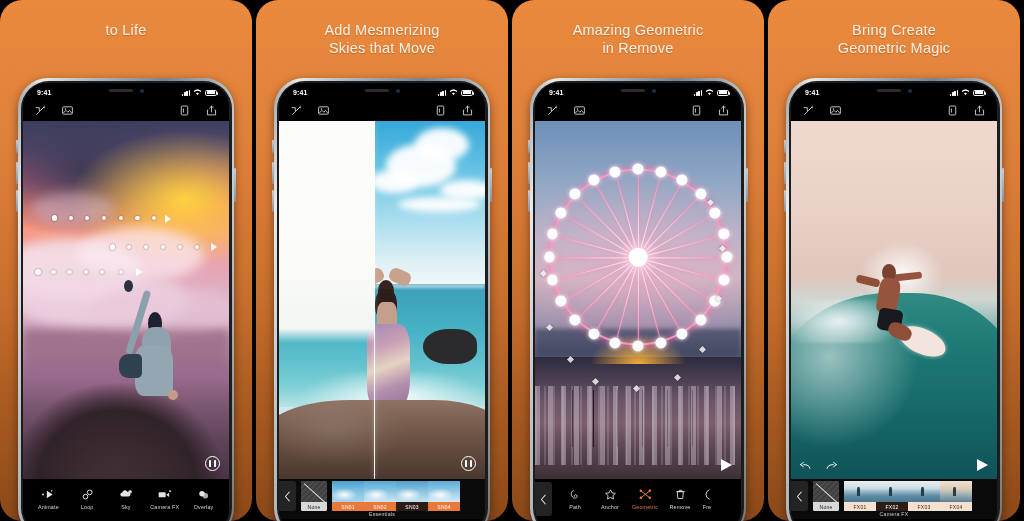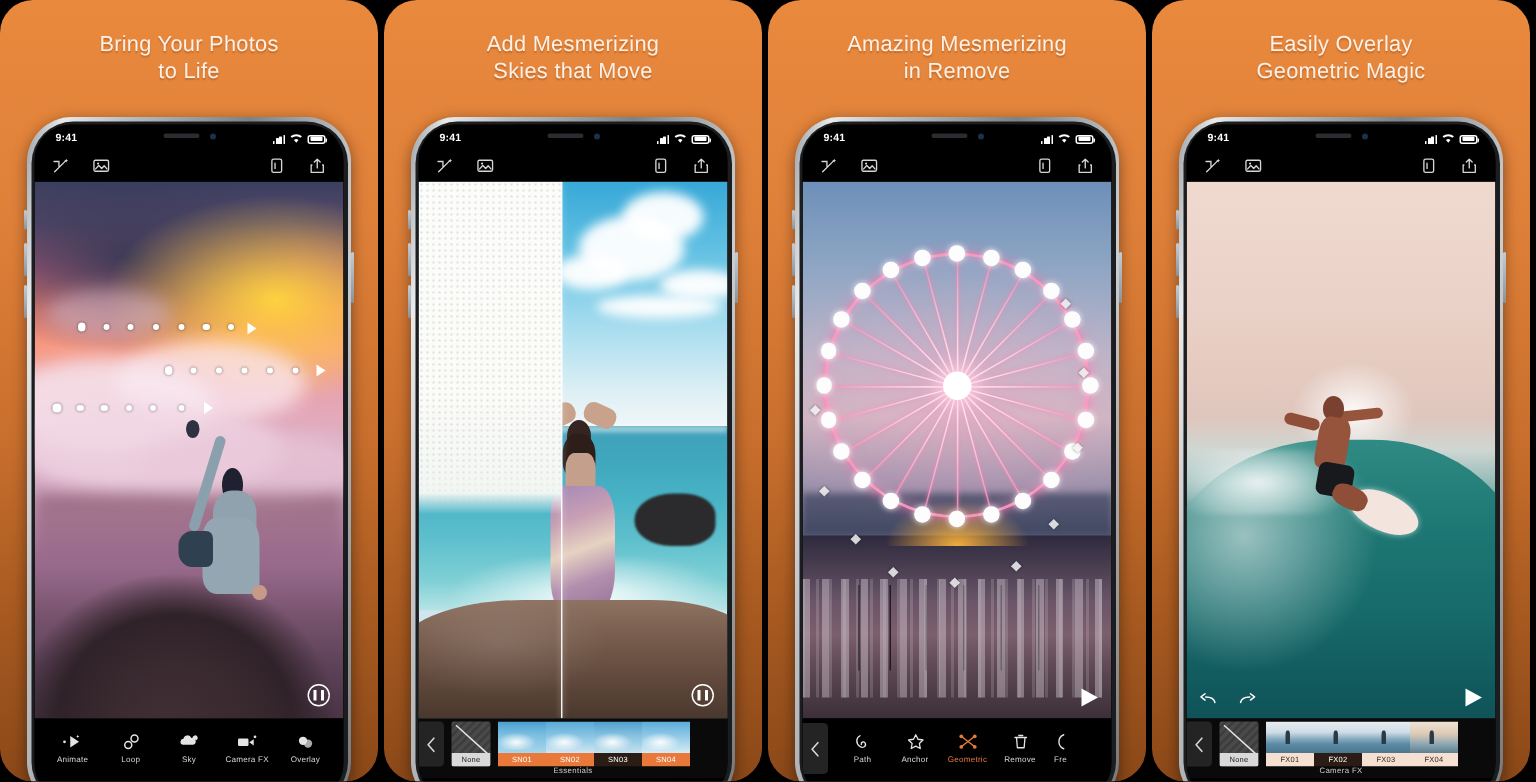--- a/index.html
+++ b/index.html
@@ -316,21 +316,20 @@
   
   .homebar{flex:0 0 auto;height:14px;background:#000;display:flex;align-items:center;justify-content:center;z-index:14;}
 </style>
 </head>
 <body>
 
 <div class="stage">
 
   <div class="panel">
     <div class="headline">
-      <span>Bring Your Photos</span>
       <span>to Life</span>
     </div>
 
     <div class="phone">
       <div class="frame-outer"></div>
       <div class="frame-inner"></div>
       <div class="btn-side s1"></div>
       <div class="btn-side s2"></div>
       <div class="btn-side s3"></div>
       <div class="btn-side pw"></div>
@@ -640,21 +639,21 @@
           <div class="pb-label">Essentials</div>
         </div>
 
         <div class="homebar"></div>
       </div>
     </div>
   </div>
 
   <div class="panel">
     <div class="headline">
-      <span>Amazing Mesmerizing</span>
+      <span>Amazing Geometric</span>
       <span>in Remove</span>
     </div>
 
     <div class="phone">
       <div class="frame-outer"></div>
       <div class="frame-inner"></div>
       <div class="btn-side s1"></div>
       <div class="btn-side s2"></div>
       <div class="btn-side s3"></div>
       <div class="btn-side pw"></div>
@@ -845,21 +844,21 @@
           </div>
         </div>
 
         <div class="homebar"></div>
       </div>
     </div>
   </div>
 
   <div class="panel">
     <div class="headline">
-      <span>Easily Overlay</span>
+      <span>Bring Create</span>
       <span>Geometric Magic</span>
     </div>
 
     <div class="phone">
       <div class="frame-outer"></div>
       <div class="frame-inner"></div>
       <div class="btn-side s1"></div>
       <div class="btn-side s2"></div>
       <div class="btn-side s3"></div>
       <div class="btn-side pw"></div>

